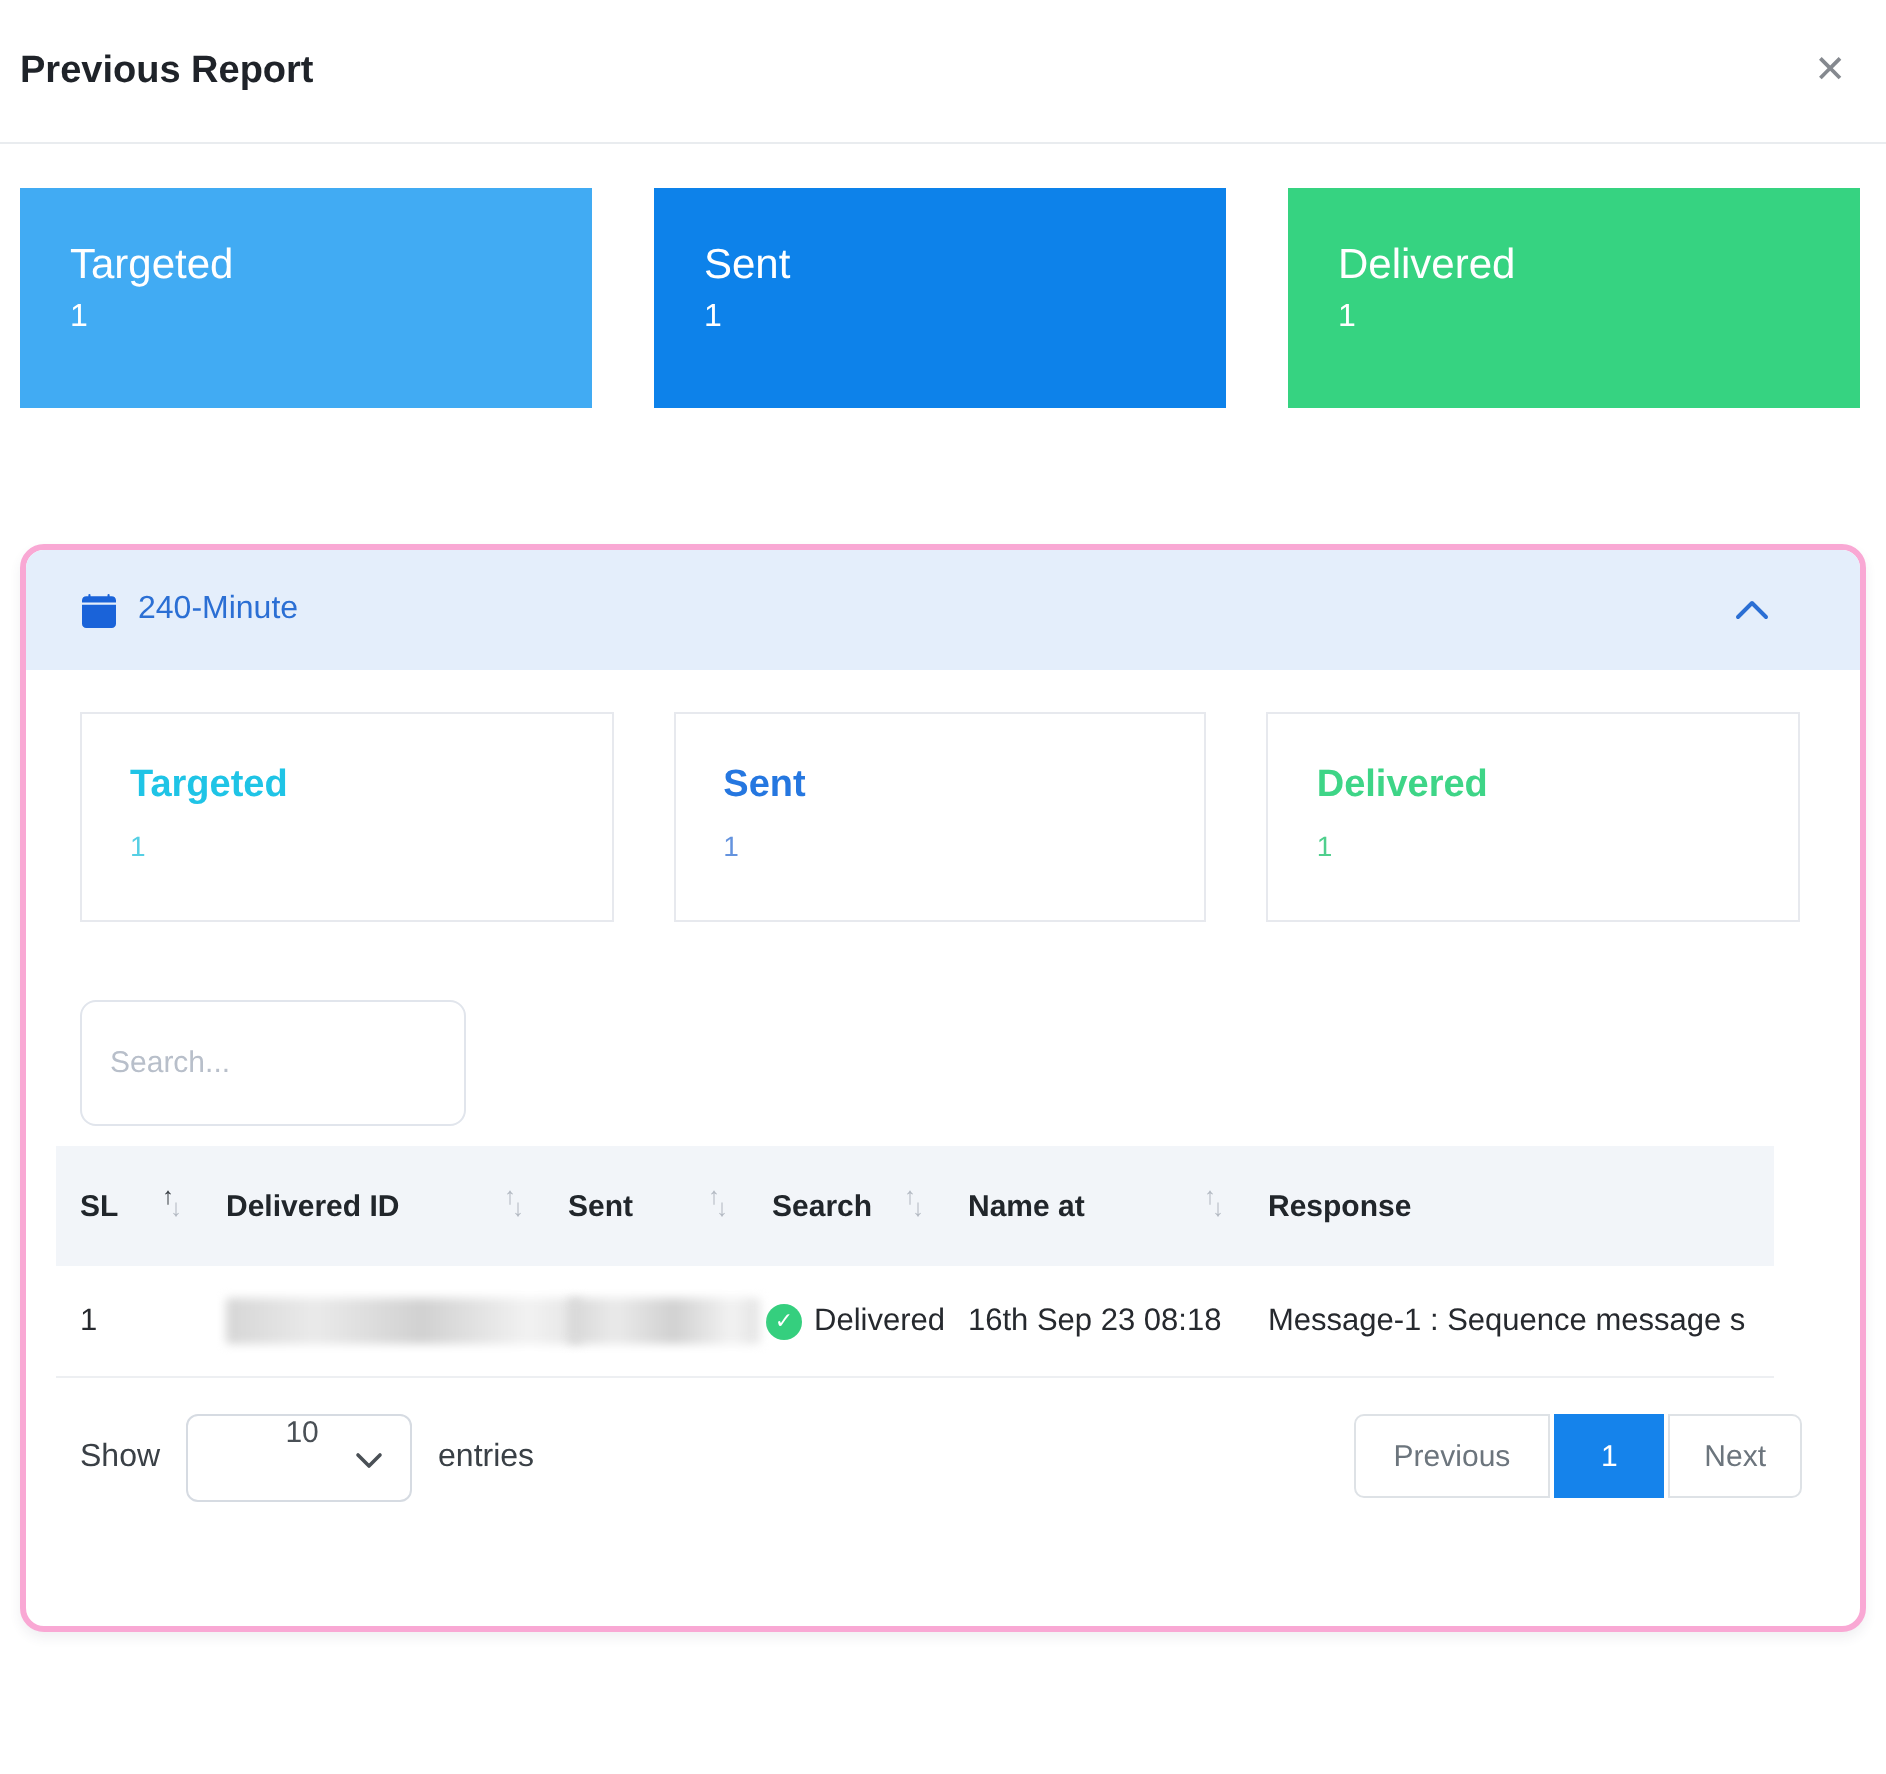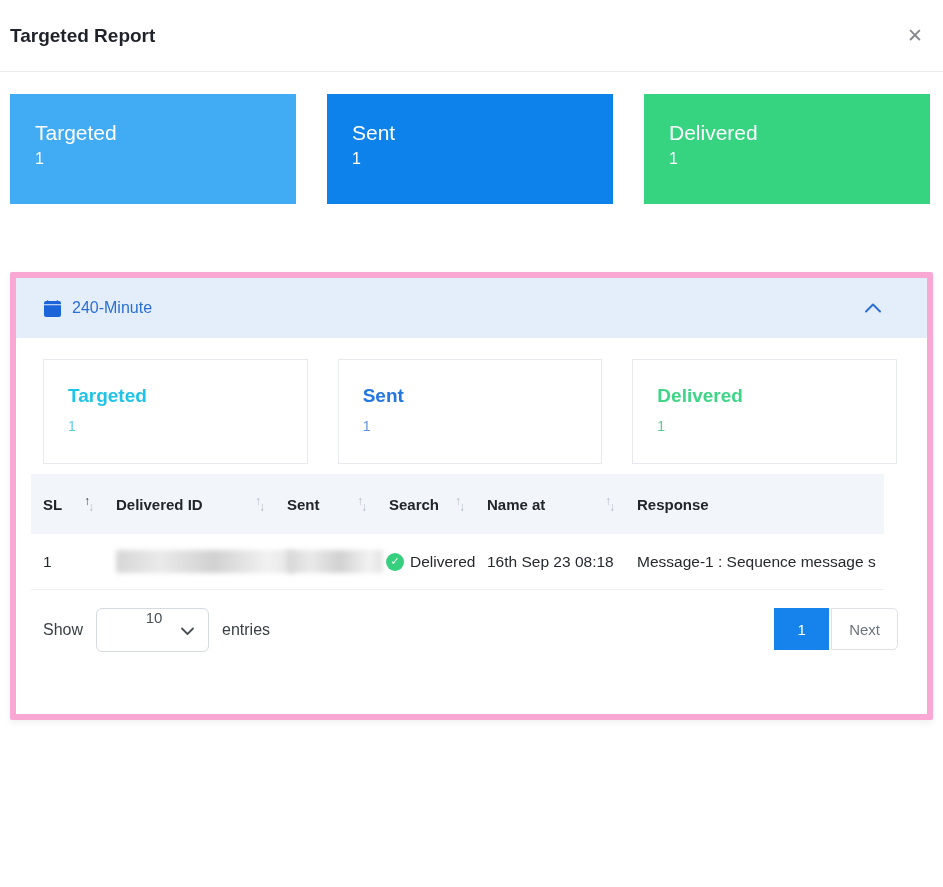--- a/index.html
+++ b/index.html
@@ -13,21 +13,21 @@
   .close-btn { background:none; border:none; font-size:19px; color:#85898f; cursor:pointer;
     line-height:1; padding:4px; font-weight:400; }
 
   
   .summary-row { display:flex; gap:31px; margin:22px 13px 0 10px; }
   .summary-card { flex:1; height:110px; color:#fff; padding:27px 0 0 25px; }
   .summary-card .s-label { font-size:21px; font-weight:400; }
   .summary-card .s-value { font-size:16px; margin-top:5px; }
 
   
-  .panel { margin:68px 10px 0 10px; border:6px solid #f9a8d4; border-radius:2px;
+  .panel { margin:68px 10px 0 10px; border:3px solid #f9a8d4; border-radius:12px;
     box-shadow:0 3px 6px rgba(60,70,90,.08); overflow:hidden; background:#fff; }
   .panel-header { display:flex; align-items:center; background:#e4eefb; height:60px;
     padding:0 44px 0 28px; cursor:pointer; }
   .panel-title { color:#2b6fd4; font-size:16px; margin-left:11px; }
   .chev-wrap { margin-left:auto; display:flex; }
 
   .panel-body { padding:21px 0 62px 0; }
 
   .stats-row { display:flex; gap:30px; margin:0 30px 0 27px; }
   .stat-card { flex:1; border:1px solid #e7e9ee; height:105px; padding:25px 0 0 24px; background:#fff; }
@@ -37,21 +37,21 @@
   .search-input { display:block; margin:39px 0 0 27px; width:193px; height:63px;
     border:1px solid #e1e5ec; border-radius:8px; padding:0 14px; font-size:15px;
     color:#495057; outline:none; font-family:inherit; }
   .search-input::placeholder { color:#b8bfca; }
 
   
   .table-wrap { margin:10px 43px 0 15px; overflow:hidden; }
   table { width:100%; border-collapse:collapse; table-layout:fixed; }
   thead th { background:#f2f5f9; font-size:15px; font-weight:700; text-align:left;
     height:60px; padding:0 8px 0 12px; color:#21262b; }
-  .hcell { display:flex; align-items:flex-end; white-space:nowrap; }
+  .hcell { display:flex; align-items:center; white-space:nowrap; }
   .sort { margin-left:auto; color:#b4bac3; font-size:12px; font-weight:400;
     letter-spacing:-2px; padding:0 4px 0 6px; flex:none; }
   .sort .up { position:relative; top:-5px; }
   .sort .dn { position:relative; top:1px; }
   .sort-active .up { color:#3b4046; }
   tbody td { padding:16px 8px 16px 12px; font-size:15.5px; border-bottom:1px solid #edeff2;
     color:#26292e; vertical-align:middle; }
   .redact { height:23px; border-radius:2px; filter:blur(2.5px);
     background:linear-gradient(90deg,#d6d6d6 0%,#eaeaea 25%,#d1d1d1 55%,#f2f2f2 85%,#e4e4e4 100%); }
   .redact-id { width:178px; }
@@ -78,21 +78,21 @@
   .page-btn.active { background:#1583eb; border-color:#1583eb; color:#fff; width:55px;
     justify-content:center; margin-left:2px; }
   .page-btn.next { border-radius:0 5px 5px 0; padding:0 17px; margin-left:2px;text-align:right; }
 </style>
 </head>
 <body>
 
 <div>
 
   <div class="modal-header">
-    <div class="modal-title">Targeted Report</div>
+    <div class="modal-title">Previous Report</div>
     <button class="close-btn">✕</button>
   </div>
 
   <div class="summary-row">
     <div class="summary-card" style="background: rgb(65, 171, 243);">
       <div class="s-label">Targeted</div>
       <div class="s-value">1</div>
     </div>
     <div class="summary-card" style="background: rgb(13, 130, 234);">
       <div class="s-label">Sent</div>
@@ -129,20 +129,21 @@
         <div class="stat-card">
           <div class="stat-label" style="color: rgb(37, 119, 224);">Sent</div>
           <div class="stat-value" style="color: rgb(100, 147, 222);">1</div>
         </div>
         <div class="stat-card">
           <div class="stat-label" style="color: rgb(62, 213, 135);">Delivered</div>
           <div class="stat-value" style="color: rgb(79, 207, 141);">1</div>
         </div>
       </div>
 
+      <input class="search-input" type="text" placeholder="Search..." style="">
 
       <div class="table-wrap">
         <table>
           <colgroup>
             <col style="width:73px">
               <col style="width:171px">
               <col style="width:102px">
             <col style="width:98px">
               <col style="width:150px">
               <col>
@@ -217,20 +218,21 @@
               <svg width="15" height="11" viewBox="0 0 15 11" xmlns="http://www.w3.org/2000/svg">
                 <path d="M2 2.5 L7.5 8 L13 2.5" stroke="#4a5056" stroke-width="1.8" fill="none" stroke-linecap="round" stroke-linejoin="round"></path>
               </svg>
             </span>
           </div>
           <span>entries</span>
         </div>
 
         <div class="right-col">
           <div class="pagination">
+            <button class="page-btn prev">Previous</button>
             <button class="page-btn active">1</button>
             <button class="page-btn next">Next</button>
           </div>
         </div>
       </div>
 
     </div>
   </div>
 
 </div>

